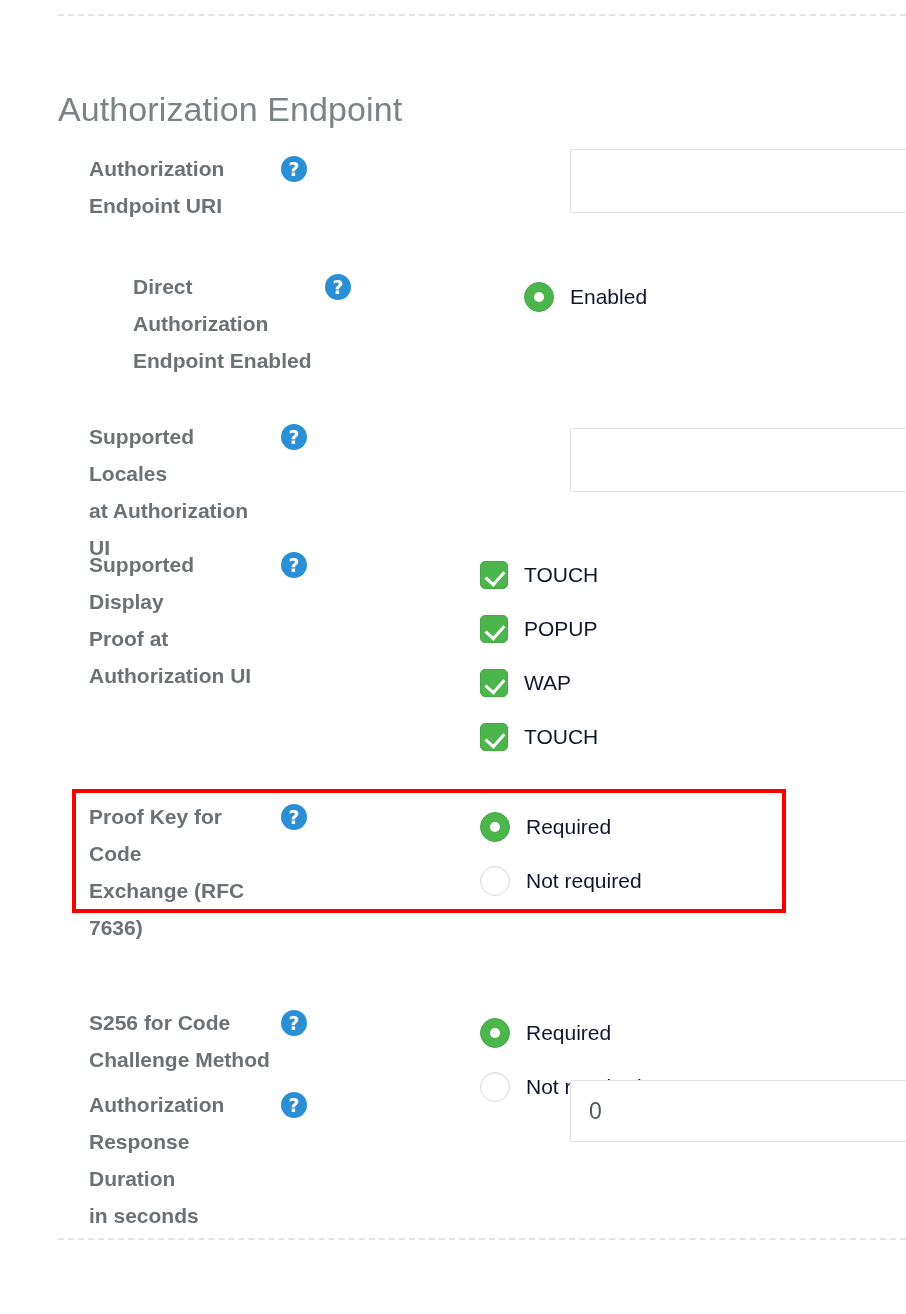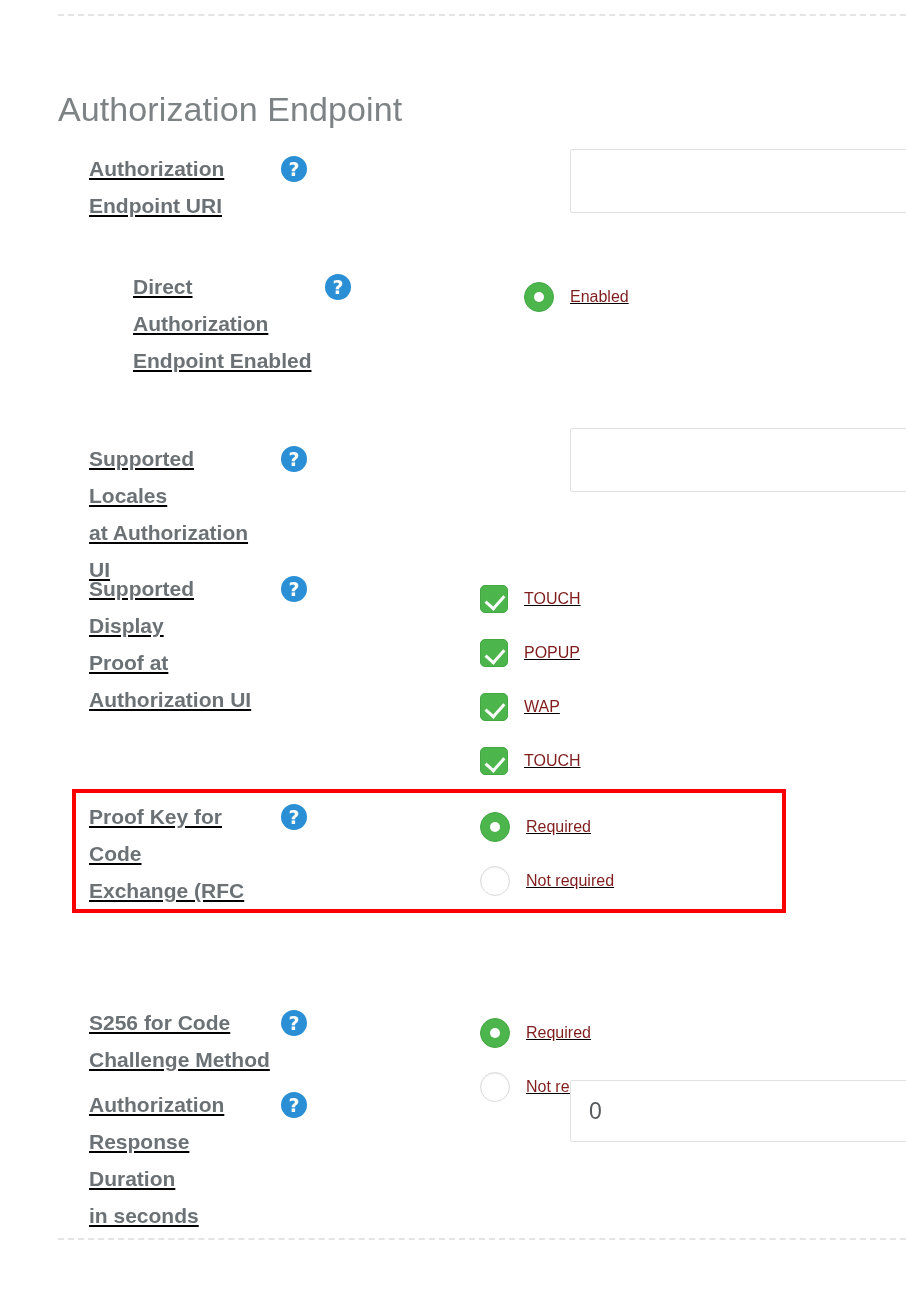--- a/index.html
+++ b/index.html
@@ -43,21 +43,20 @@
   }
   .section-title.auth  { top: 62px; }
 
   
   .row {
     position: absolute;
     left: 0;
     width: 906px;
     display: flex;
     align-items: flex-start;
-    text-decoration: underline;
   }
 
   .label-cell {
     width: 280px;
     padding-left: 89px;
     padding-right: 6px;
     font-size: 21px;
     font-weight: bold;
     color: #6b7174;
     line-height: 37px;
@@ -161,22 +160,22 @@
     top: 5px;
     width: 9px;
     height: 15px;
     border: solid #ffffff;
     border-width: 0 3px 3px 0;
     transform: rotate(42deg);
   }
 
   .opt-label {
     margin-left: 16px;
-    font-size: 16px;
-    color: #7f1d1d;
+    font-size: 21px;
+    color: #0f172a;
     font-weight: 400;
     white-space: nowrap;
   }
 
   
   .highlight-box {
     position: absolute;
     left: 72px;
     top: 789px;
     width: 714px;
@@ -217,33 +216,33 @@
       <span class="help-icon">?</span>
     </div>
     <div class="value-cell opt-list">
       <div class="opt">
         <span class="radio on"></span>
         <span class="opt-label">Enabled</span>
       </div>
     </div>
   </div>
 
-  <div class="row" style="top:440px;">
+  <div class="row" style="top:418px;">
     <div class="label-cell">
       <span class="lbl">Supported Locales</span>
       <span class="lbl">at Authorization UI</span>
     </div>
     <div class="help-cell">
       <span class="help-icon">?</span>
     </div>
     <div class="value-cell"></div>
   </div>
   <input class="text-input" style="top: 428px;" type="text" value="">
 
-  <div class="row" style="top:570px;">
+  <div class="row" style="top:546px;">
     <div class="label-cell">
       <span class="lbl">Supported Display</span>
       <span class="lbl">Proof at</span>
       <span class="lbl">Authorization UI</span>
     </div>
     <div class="help-cell">
       <span class="help-icon">?</span>
     </div>
     <div class="value-cell opt-list">
       <div class="opt">
@@ -262,20 +261,21 @@
         <span class="checkbox"></span>
         <span class="opt-label">TOUCH</span>
       </div>
     </div>
   </div>
 
   <div class="row" style="top:798px;justify-content:flex-end;">
     <div class="label-cell">
       <span class="lbl">Proof Key for Code</span>
       <span class="lbl">Exchange (RFC</span>
+      <span class="lbl">7636)</span>
     </div>
     <div class="help-cell">
       <span class="help-icon">?</span>
     </div>
     <div class="value-cell opt-list">
       <div class="opt">
         <span class="radio on"></span>
         <span class="opt-label">Required</span>
       </div>
       <div class="opt">

